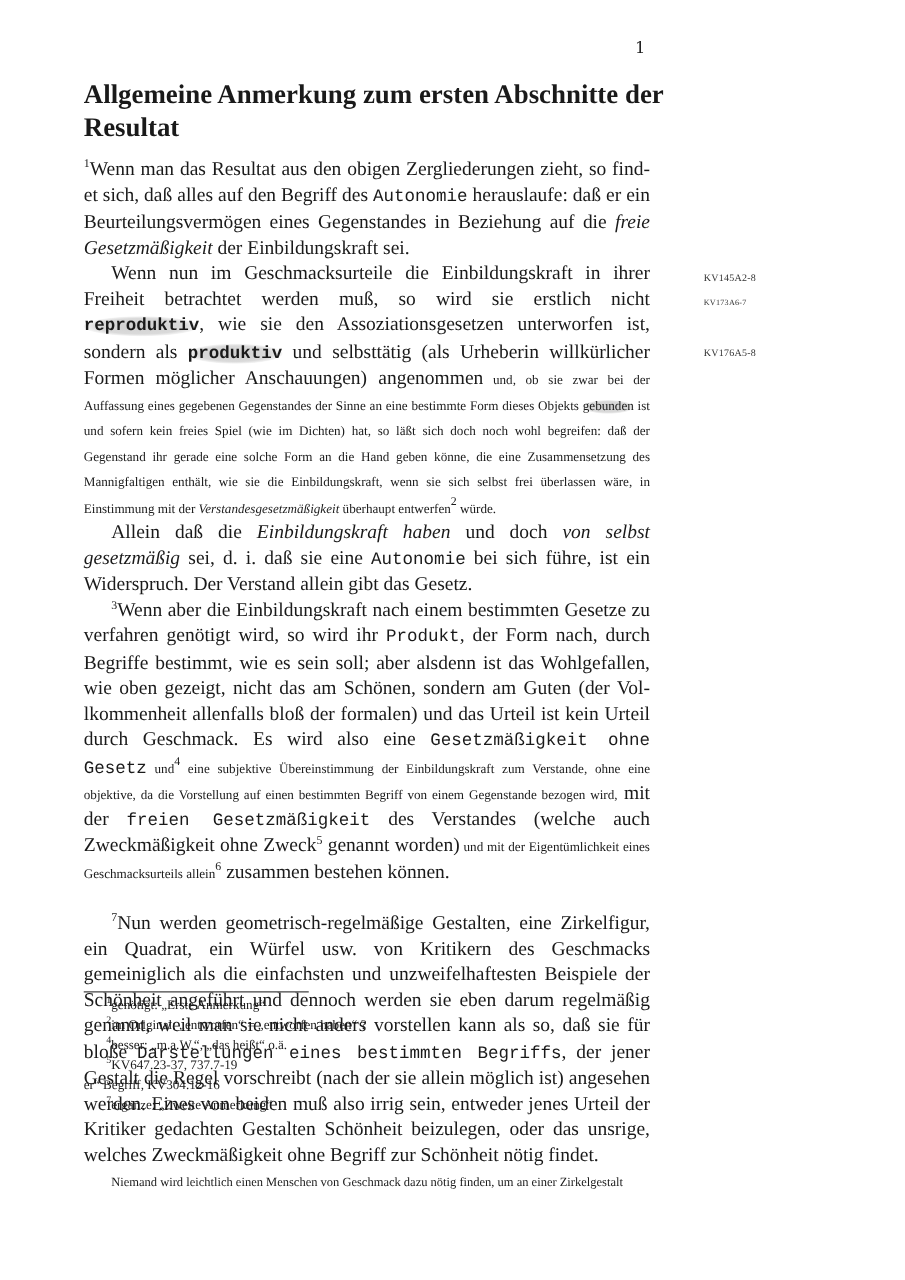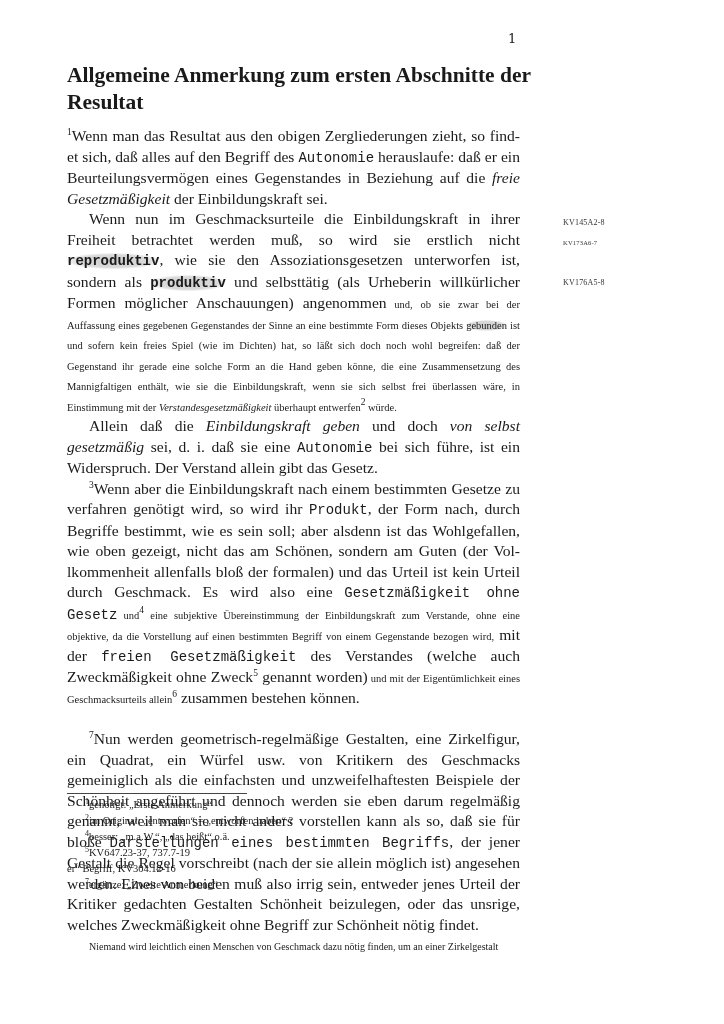--- a/index.html
+++ b/index.html
@@ -32,21 +32,21 @@
 
 <div class="page-number">1</div>
 
 <h1 class="title">Allgemeine Anmerkung zum ersten Abschnitte der Resultat</h1>
 
 <div class="body">
   <p><sup>1</sup><span>Wenn man das Resultat aus den obigen Zergliederungen zieht, so find- et sich, daß alles auf den Begriff des </span><span class="mono">Autonomie</span><span> herauslaufe: daß er ein Beurteilungsvermögen eines Gegenstandes in Beziehung auf die </span><i>freie Gesetzmäßigkeit</i><span> der Einbildungskraft sei.</span></p>
 
   <p class="indent"><span>Wenn nun im Geschmacksurteile die Einbildungskraft in ihrer Freiheit betrachtet werden muß, so wird sie erstlich nicht </span><span class="mono-bold hl">reproduktiv</span><span>, wie sie den Assoziationsgesetzen unterworfen ist, sondern als </span><span class="mono-bold hl">produktiv</span><span> und selbsttätig (als Urheberin willkürlicher Formen möglicher Anschauungen) angenommen</span><span class="small"> und, ob sie zwar bei der Auffassung eines gegebenen Gegenstandes der Sinne an eine bestimmte Form dieses Objekts </span><span class="small hl">gebunden</span><span class="small"> ist und sofern kein freies Spiel (wie im Dichten) hat, so läßt sich doch noch wohl begreifen: daß der Gegenstand ihr gerade eine solche Form an die Hand geben könne, die eine Zusammensetzung des Mannigfaltigen enthält, wie sie die Einbildungskraft, wenn sie sich selbst frei überlassen wäre, in Einstimmung mit der </span><i class="small">Verstandesgesetzmäßigkeit</i><span class="small"> überhaupt entwerfen</span><sup>2</sup><span class="small"> würde.</span></p>
 
-  <p class="indent"><span>Allein daß die </span><i>Einbildungskraft geben</i><span> und doch </span><i>von selbst gesetzmäßig</i><span> sei, d. i. daß sie eine </span><span class="mono">Autonomie</span><span> bei sich führe, ist ein Widerspruch. Der Verstand allein gibt das Gesetz.</span></p>
+  <p class="indent"><span>Allein daß die </span><i>Einbildungskraft haben</i><span> und doch </span><i>von selbst gesetzmäßig</i><span> sei, d. i. daß sie eine </span><span class="mono">Autonomie</span><span> bei sich führe, ist ein Widerspruch. Der Verstand allein gibt das Gesetz.</span></p>
 
   <p class="indent"><sup>3</sup><span>Wenn aber die Einbildungskraft nach einem bestimmten Gesetze zu verfahren genötigt wird, so wird ihr </span><span class="mono">Produkt</span><span>, der Form nach, durch Begriffe bestimmt, wie es sein soll; aber alsdenn ist das Wohlgefallen, wie oben gezeigt, nicht das am Schönen, sondern am Guten (der Vol- lkommenheit allenfalls bloß der formalen) und das Urteil ist kein Urteil durch Geschmack. Es wird also eine </span><span class="mono">Gesetzmäßigkeit ohne Gesetz</span><span class="small"> und</span><sup>4</sup><span class="small"> eine subjektive Übereinstimmung der Einbildungskraft zum Verstande, ohne eine objektive, da die Vorstellung auf einen bestimmten Begriff von einem Gegenstande bezogen wird,</span><span> mit der </span><span class="mono">freien Gesetzmäßigkeit</span><span> des Verstandes (welche auch Zweckmäßigkeit ohne Zweck</span><sup>5</sup><span> genannt worden)</span><span class="small"> und mit der Eigentümlichkeit eines Geschmacksurteils allein</span><sup>6</sup><span> zusammen bestehen können.</span></p>
 
   <div class="gap"></div>
 
   <p class="indent"><sup>7</sup><span>Nun werden geometrisch-regelmäßige Gestalten, eine Zirkelfigur, ein Quadrat, ein Würfel usw. von Kritikern des Geschmacks gemeiniglich als die einfachsten und unzweifelhaftesten Beispiele der Schönheit angeführt und dennoch werden sie eben darum regelmäßig genannt, weil man sie nicht anders vorstellen kann als so, daß sie für bloße </span><span class="mono">Darstellungen eines bestimmten Begriffs</span><span>, der jener Gestalt die Regel vorschreibt (nach der sie allein möglich ist) angesehen werden. Eines von beiden muß also irrig sein, entweder jenes Urteil der Kritiker gedachten Gestalten Schönheit beizulegen, oder das unsrige, welches Zweckmäßigkeit ohne Begriff zur Schönheit nötig findet.</span></p>
 
   <p class="lastline"><span>Niemand wird leichtlich einen Menschen von Geschmack dazu nötig finden, um an einer Zirkelgestalt</span></p>
 </div>
 

